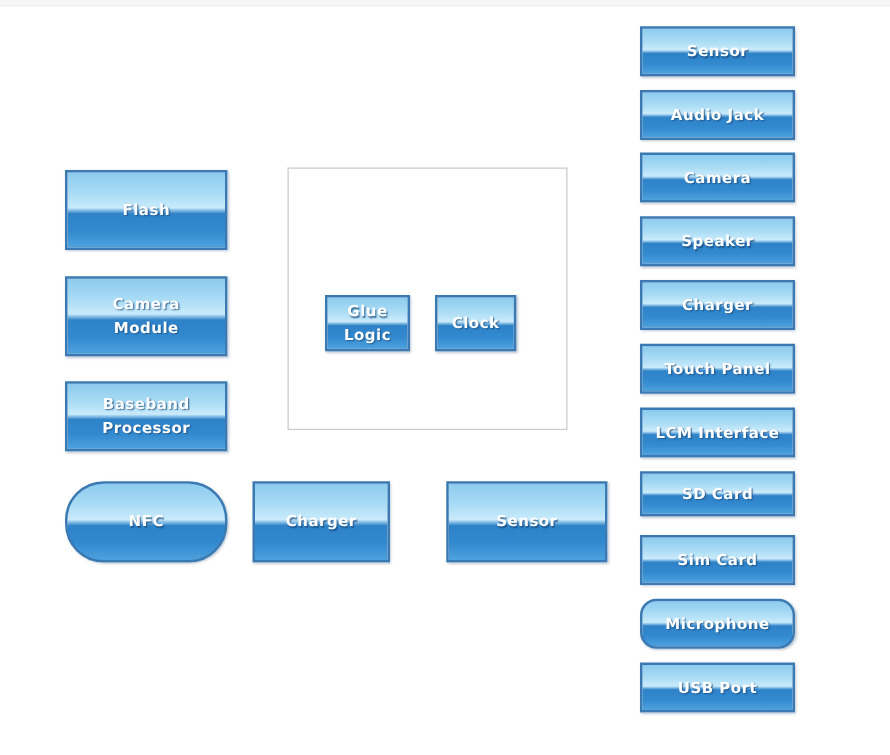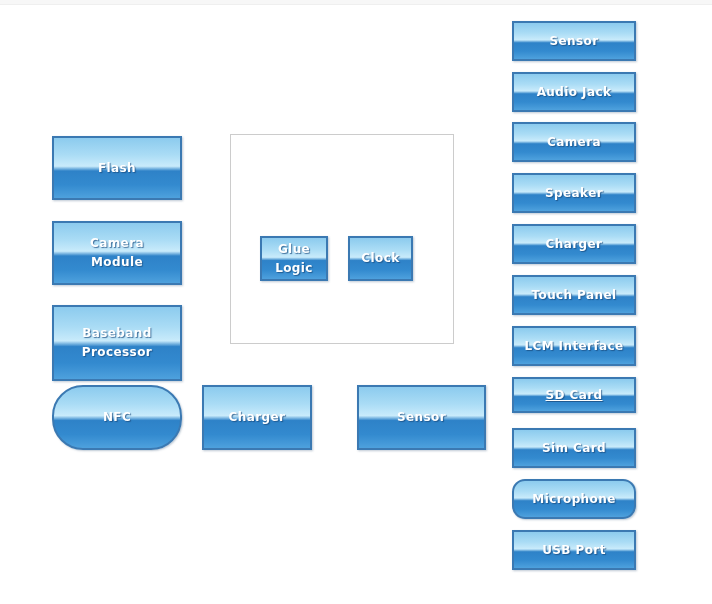--- a/index.html
+++ b/index.html
@@ -70,21 +70,21 @@
 
 <div class="top-strip"></div>
 
 <div class="glossy" style="left:52px; top:136px; width:130px; height:64px;">
   <span>Flash</span>
 </div>
 <div class="glossy" style="left:52px; top:221px; width:130px; height:64px;">
   <span>Camera
 Module</span>
 </div>
-<div class="glossy" style="left:52px; top:305px; width:130px; height:76px;">
+<div class="glossy" style="left:52px; top:305px; width:130px; height:56px;">
   <span>Baseband
 Processor</span>
 </div>
 <div class="glossy" style="left:52px; top:385px; width:130px; height:65px;border-radius:31px;">
   <span>NFC</span>
 </div>
 
 <div class="group-container">
   <div class="glossy" style="left:117px; top:101px; width:65px; height:45px;">
     <span>Clock</span>
@@ -116,21 +116,21 @@
 </div>
 <div class="glossy" style="left:512px; top:224px; width:124px; height:40px;">
   <span>Charger</span>
 </div>
 <div class="glossy" style="left:512px; top:275px; width:124px; height:40px;">
   <span>Touch Panel</span>
 </div>
 <div class="glossy" style="left:512px; top:326px; width:124px; height:40px;">
   <span>LCM Interface</span>
 </div>
-<div class="glossy" style="left:512px; top:377px; width:124px; height:36px;text-decoration:underline;">
+<div class="glossy" style="left:512px; top:377px; width:124px; height:36px;">
   <span>SD Card</span>
 </div>
 <div class="glossy" style="left:512px; top:428px; width:124px; height:40px;">
   <span>Sim Card</span>
 </div>
 <div class="glossy" style="left:512px; top:479px; width:124px; height:40px;border-radius:13px;">
   <span>Microphone</span>
 </div>
 <div class="glossy" style="left:512px; top:530px; width:124px; height:40px;">
   <span>USB Port</span>

